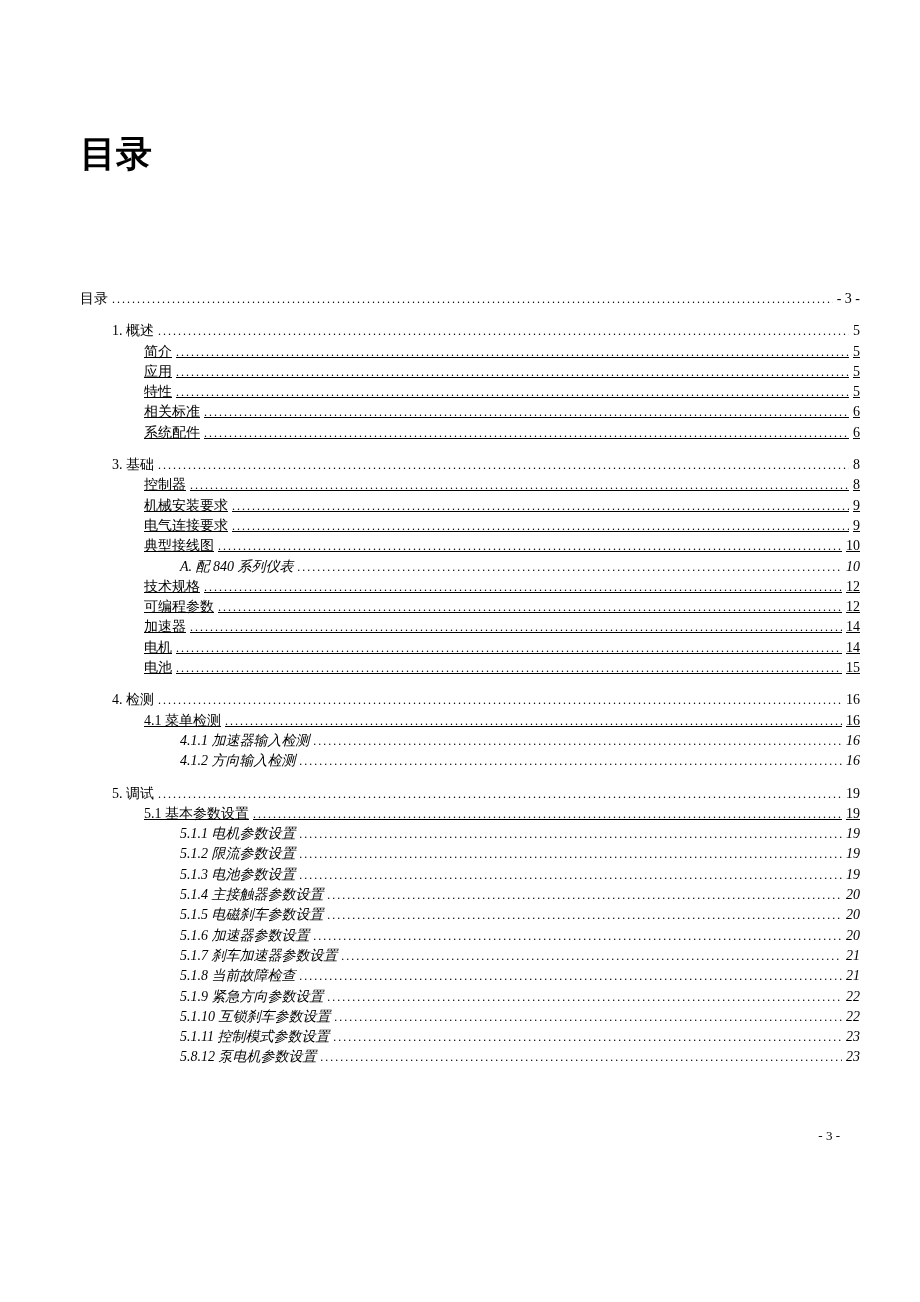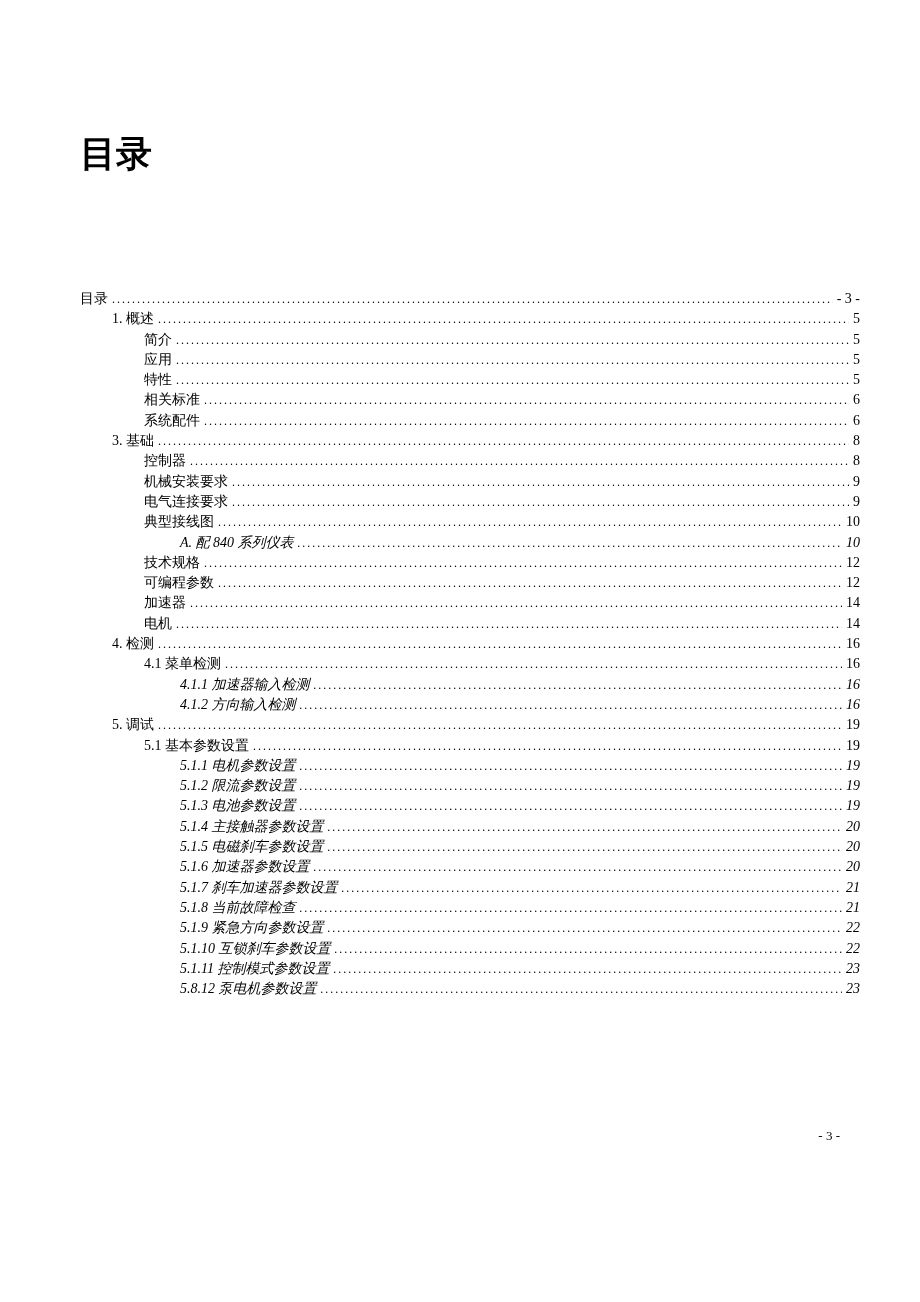--- a/index.html
+++ b/index.html
@@ -34,22 +34,22 @@
       margin: 0 4px;
     }
     .toc-leader::after {
       content: "........................................................................................................................................................................................................................................................................................................................................................";
       letter-spacing: 2px;
       color: #000;
       font-size: 12px;
     }
     .toc-page { white-space: nowrap; }
     .indent-0 { padding-left: 0px; }
-    .indent-1 { padding-left: 32px; }
-    .indent-2 { padding-left: 64px; }
+    .indent-1 { padding-left: 32px; margin-top: 12px; }
+    .indent-2 { padding-left: 64px; text-decoration: underline; }
     .indent-3 { padding-left: 100px; font-style: italic; }
     .page-number {
       position: absolute;
       right: 80px;
       bottom: 158px;
       font-size: 13px;
     }
   </style>
 </head>
 <body>
@@ -135,20 +135,25 @@
       <div class="toc-line indent-2">
         <span class="toc-label">加速器</span>
         <span class="toc-leader"></span>
         <span class="toc-page">14</span>
       </div>
       <div class="toc-line indent-2">
         <span class="toc-label">电机</span>
         <span class="toc-leader"></span>
         <span class="toc-page">14</span>
       </div>
+      <div class="toc-line indent-2">
+        <span class="toc-label">电池</span>
+        <span class="toc-leader"></span>
+        <span class="toc-page">15</span>
+      </div>
       <div class="toc-line indent-1">
         <span class="toc-label">4.  检测</span>
         <span class="toc-leader"></span>
         <span class="toc-page">16</span>
       </div>
       <div class="toc-line indent-2">
         <span class="toc-label">4.1 菜单检测</span>
         <span class="toc-leader"></span>
         <span class="toc-page">16</span>
       </div>

